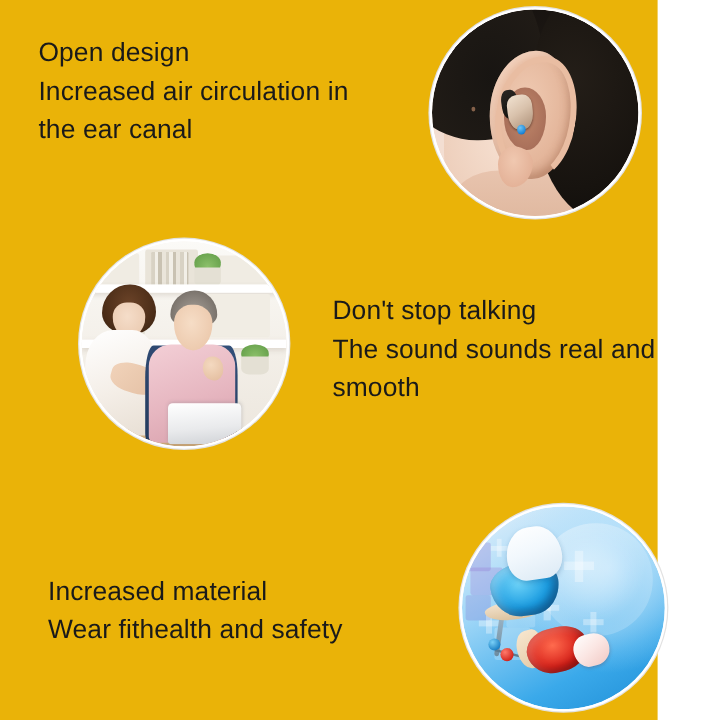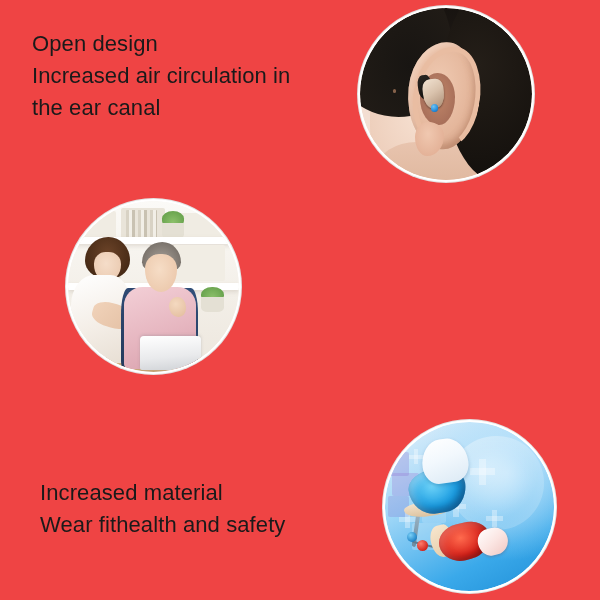--- a/index.html
+++ b/index.html
@@ -9,23 +9,23 @@
   }
   body {
     width: 600px;
     height: 600px;
     font-family: "Liberation Sans", sans-serif;
     position: relative;
     overflow: hidden;
   }
   .page {
     position: relative;
-    width: 600px;
+    width: 548px;
     height: 600px;
-    background: #ef4444;
+    background: #eab308;
   }
 
   
   .feature-text {
     position: absolute;
     color: #1a1a1a;
     font-size: 22px;
     line-height: 32px;
     font-weight: 400;
     letter-spacing: 0.1px;
@@ -389,20 +389,23 @@
         <div class="man-vest-r"></div>
         <div class="man-shirt"></div>
         <div class="man-hair"></div>
         <div class="man-face"></div>
         <div class="man-hand"></div>
         <div class="laptop"></div>
       </div>
     </div>
   </div>
 
+  <div class="feature-text" id="text-block-2">Don't stop talking
+The sound sounds real and
+smooth</div>
 
   <div class="feature-text" id="text-block-3">Increased material
 Wear fithealth and safety</div>
 
   <div class="photo-circle" id="circle-mold">
     <div class="photo-inner">
       <div class="mold-scene">
         <div class="sq sq-4"></div>
         <div class="sq sq-1"></div>
         <div class="sq sq-2"></div>

